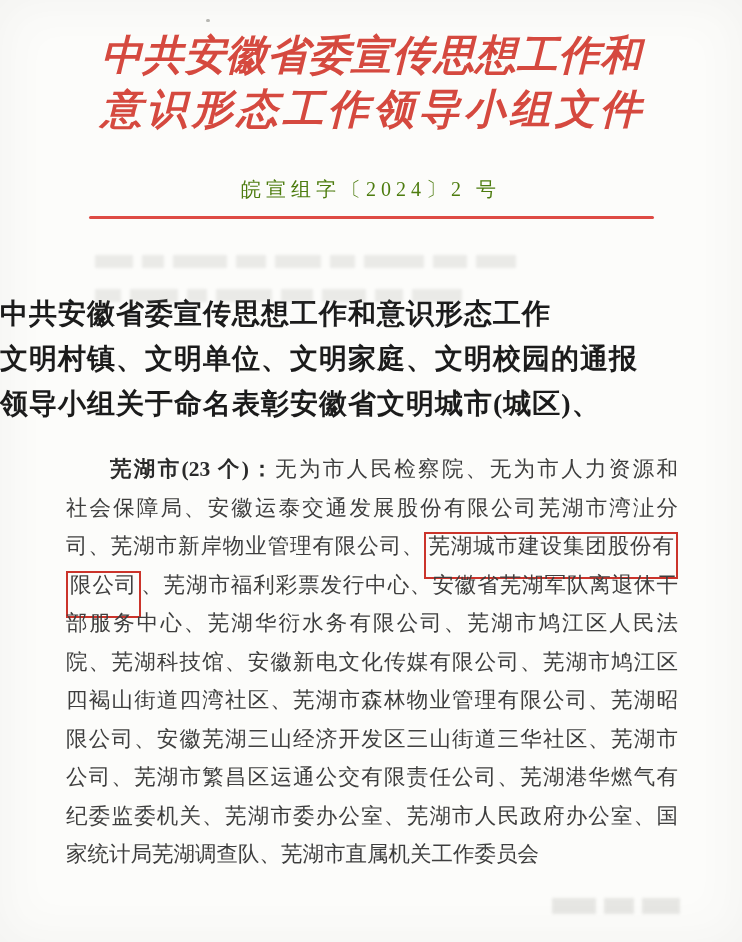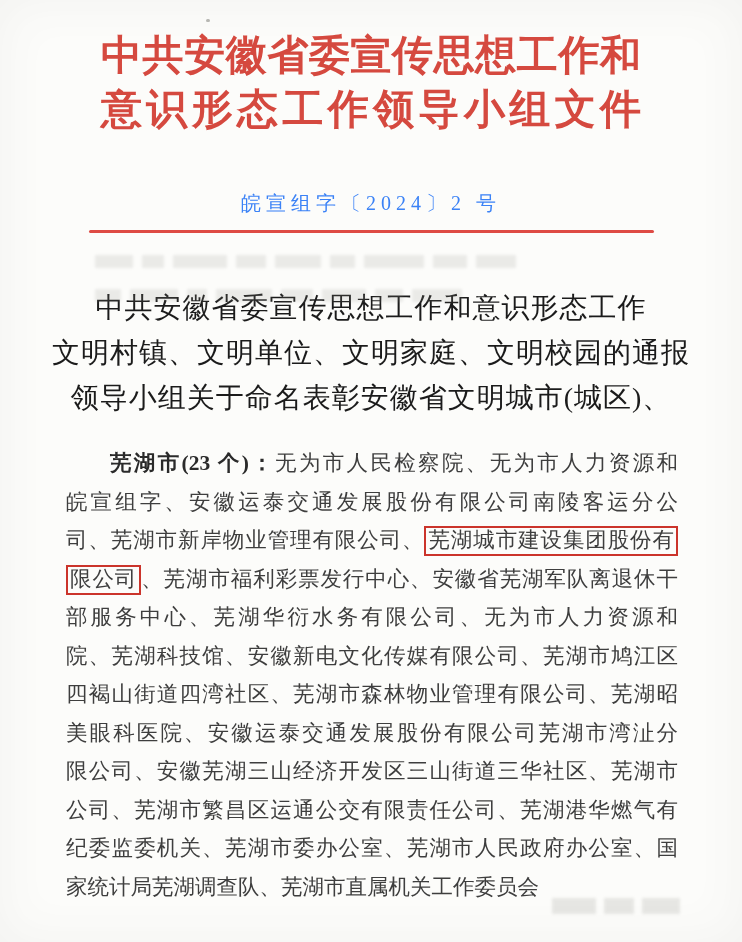--- a/index.html
+++ b/index.html
@@ -10,56 +10,57 @@
     background:#fcfcfa;
     overflow:hidden;
     font-family:"Liberation Serif","DejaVu Serif",serif;
     box-shadow: inset 0 0 50px rgba(90,90,80,0.06);
   }
   
   .header-block{
     width:540px;
     margin:28px auto 0;
     font-weight:bold;
+    font-style:italic;
   }
   .header-line{
     font-size:41px;
     line-height:54px;
     text-align:justify;
     text-align-last:justify;
     text-justify:inter-ideograph;
     white-space:nowrap;
   }
   .doc-number{
-    margin-top:54px;
+    margin-top:40px;
     text-align:center;
     font-size:20px;
     line-height:26px;
     letter-spacing:5px;
-    color:#3b82f6;
+    color:#4d7c0f;
   }
   .red-rule{
     width:565px; height:3px;
     margin:14px auto 0;
     border-radius:2px;
   }
   
   .ghost{ position:absolute; left:95px; top:252px; width:545px; height:58px;
           opacity:.16; filter:blur(1.5px); pointer-events:none;}
   .ghost i{ display:inline-block; height:13px; background:#8f8f88; margin:3px 9px 14px 0; }
   .smudge{ position:absolute; left:552px; top:898px; width:140px; height:24px;
            opacity:.25; filter:blur(1.5px); pointer-events:none;}
   .smudge i{ display:inline-block; height:16px; background:#a8a8a2; margin-right:8px; }
   .scan-dot{ position:absolute; left:206px; top:19px; width:4px; height:3px;
              background:#9a9a94; opacity:.7; border-radius:2px;}
   
   .title-block{
-    margin-top:52px;
-    text-align:center;
-    font-weight:normal;
+    margin-top:72px;
+    text-align:left;
+    font-weight:bold;
     color:#1b1b1b;
   }
   .title-line{
     font-size:28px;
     line-height:45px;
     letter-spacing:1px;
     white-space:nowrap;
   }
   
   .body-block{
@@ -70,21 +71,21 @@
     color:#3e3e3e;
   }
   .body-line{
     text-align:justify;
     text-align-last:justify;
     text-justify:inter-ideograph;
   }
   .body-line.last{ text-align-last:left; }
   .body-line.indent{ text-indent:44px; }
   .seg-bold{ font-weight:bold; color:#2a2a2a; }
-  .seg-boxed{ border:2px solid; padding:0 2px 2px; }
+  .seg-boxed{ border:2px solid; padding:0 2px 19px; }
 </style>
 </head>
 <body>
 
 <div class="page">
 
   <div class="scan-dot"></div>
 
   <div class="header-block" style="color: rgb(213, 73, 63);">
     <div class="header-line">中共安徽省委宣传思想工作和</div>
@@ -101,27 +102,26 @@
   </div>
 
   <div class="title-block" style="color: rgb(27, 27, 27);">
     <div class="title-line">中共安徽省委宣传思想工作和意识形态工作</div>
     <div class="title-line">文明村镇、文明单位、文明家庭、文明校园的通报</div>
     <div class="title-line">领导小组关于命名表彰安徽省文明城市(城区)、</div>
   </div>
 
   <div class="body-block" id="body-lines">
       <div class="body-line indent"><span class="seg-bold">芜湖市(23 个)：</span><span class="">无为市人民检察院、无为市人力资源和</span></div>
-      <div class="body-line"><span class="">皖宣组字、安徽运泰交通发展股份有限公司南陵客运分公</span></div>
+      <div class="body-line"><span class="">社会保障局、安徽运泰交通发展股份有限公司芜湖市湾沚分</span></div>
       <div class="body-line"><span class="">司、芜湖市新岸物业管理有限公司、</span><span class="seg-boxed" style="border-color: rgb(203, 52, 43);">芜湖城市建设集团股份有</span></div>
       <div class="body-line"><span class="seg-boxed" style="border-color: rgb(203, 52, 43);">限公司</span><span class="">、芜湖市福利彩票发行中心、安徽省芜湖军队离退休干</span></div>
-      <div class="body-line"><span class="">部服务中心、芜湖华衍水务有限公司、无为市人力资源和</span></div>
+      <div class="body-line"><span class="">部服务中心、芜湖华衍水务有限公司、芜湖市鸠江区人民法</span></div>
       <div class="body-line"><span class="">院、芜湖科技馆、安徽新电文化传媒有限公司、芜湖市鸠江区</span></div>
       <div class="body-line"><span class="">四褐山街道四湾社区、芜湖市森林物业管理有限公司、芜湖昭</span></div>
-      <div class="body-line"><span class="">美眼科医院、安徽运泰交通发展股份有限公司芜湖市湾沚分</span></div>
       <div class="body-line"><span class="">限公司、安徽芜湖三山经济开发区三山街道三华社区、芜湖市</span></div>
       <div class="body-line"><span class="">公司、芜湖市繁昌区运通公交有限责任公司、芜湖港华燃气有</span></div>
       <div class="body-line"><span class="">纪委监委机关、芜湖市委办公室、芜湖市人民政府办公室、国</span></div>
       <div class="body-line last"><span class="">家统计局芜湖调查队、芜湖市直属机关工作委员会</span></div>
     </div>
 
   <div class="smudge">
     <i style="width:44px"></i><i style="width:30px"></i><i style="width:38px"></i>
   </div>
 

